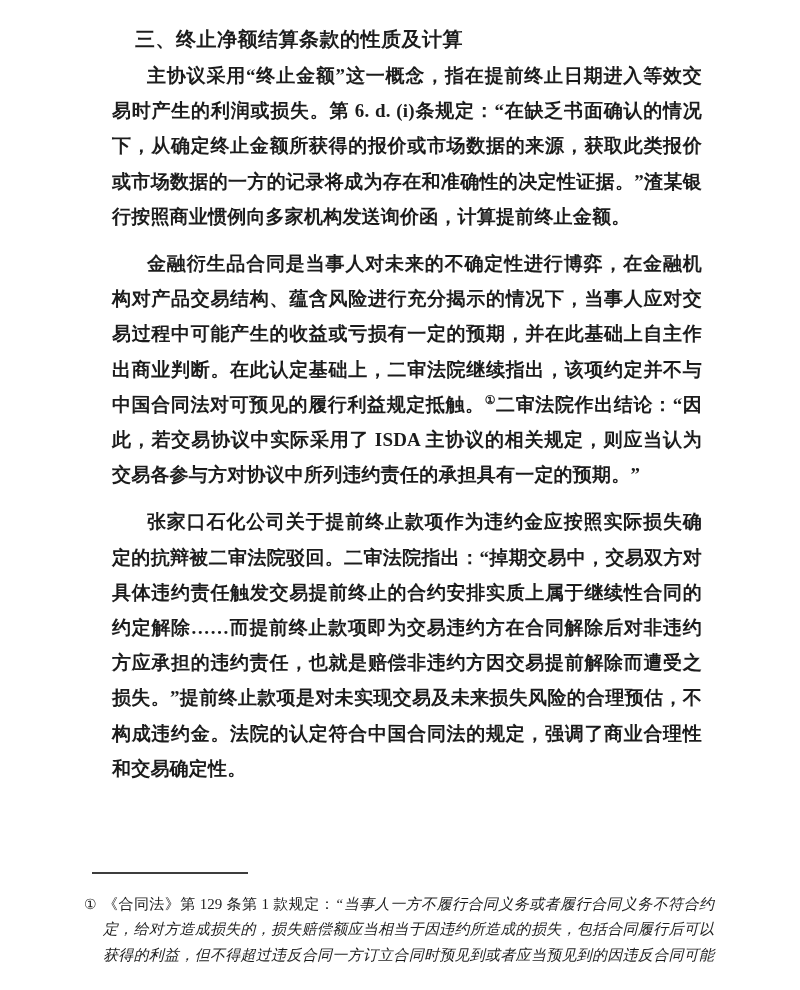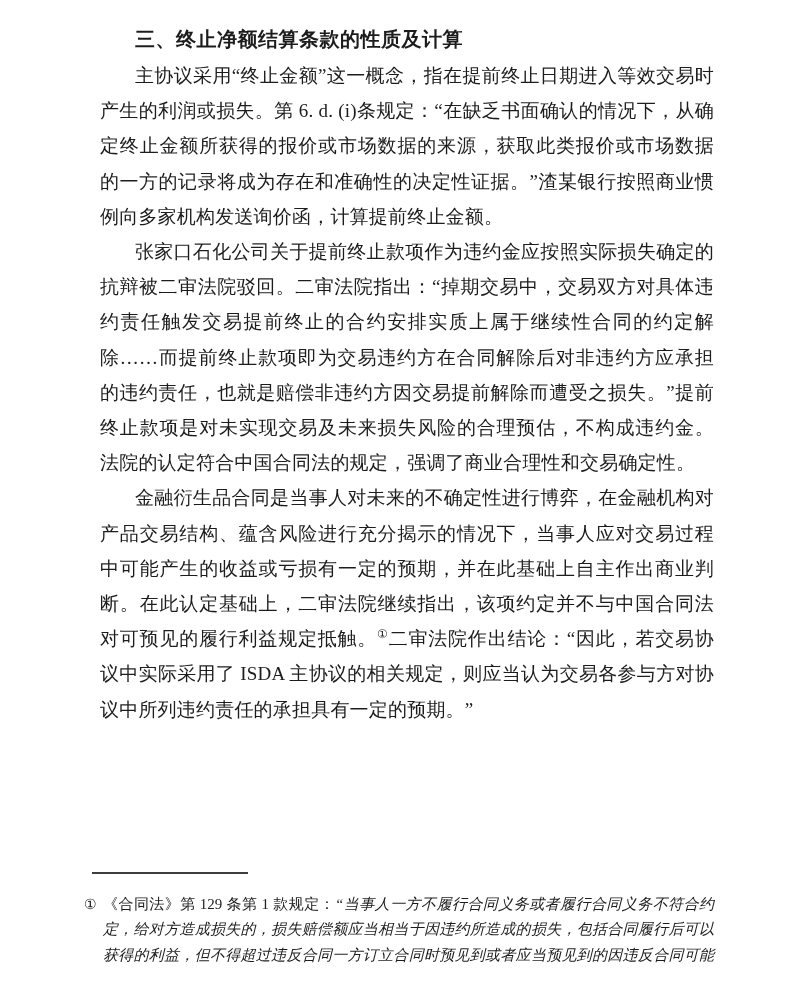--- a/index.html
+++ b/index.html
@@ -30,27 +30,28 @@
   .heading {
     font-family: "Liberation Sans", "DejaVu Sans", sans-serif;
     font-weight: bold;
     font-size: 20px;
     line-height: 26px;
     margin: 0;
     text-indent: 1.75em;
     letter-spacing: 0.5px;
   }
   .para {
-    margin: 0;
+    margin: 12px;
     font-size: 19px;
     line-height: 35.2px;
     text-align: justify;
     text-justify: inter-character;
     text-indent: 1.84em;
     letter-spacing: 0.2px;
+    font-weight: bold;
   }
   .para.first {
     margin-top: 6px;
   }
   .fn-ref {
     font-size: 12px;
     line-height: 0;
     vertical-align: super;
   }
   .footnote-area {
@@ -86,22 +87,22 @@
   .fn-quote {
   }
 </style>
 </head>
 <body>
 
 <div class="page">
   <main class="text-block">
     <h2 class="heading">三、终止净额结算条款的性质及计算</h2>
     <p class="para first">主协议采用“终止金额”这一概念，指在提前终止日期进入等效交易时产生的利润或损失。第 6. d. (i)条规定：“在缺乏书面确认的情况下，从确定终止金额所获得的报价或市场数据的来源，获取此类报价或市场数据的一方的记录将成为存在和准确性的决定性证据。”渣某银行按照商业惯例向多家机构发送询价函，计算提前终止金额。</p>
+    <p class="para"><span>金融衍生品合同是当事人对未来的不确定性进行博弈，在金融机构对产品交易结构、蕴含风险进行充分揭示的情况下，当事人应对交易过程中可能产生的收益或亏损有一定的预期，并在此基础上自主作出商业判断。在此认定基础上，二审法院继续指出，该项约定并不与中国合同法对可预见的履行利益规定抵触。</span><sup class="fn-ref">①</sup><span>二审法院作出结论：“因此，若交易协议中实际采用了 ISDA 主协议的相关规定，则应当认为交易各参与方对协议中所列违约责任的承担具有一定的预期。”</span></p>
     <p class="para">张家口石化公司关于提前终止款项作为违约金应按照实际损失确定的抗辩被二审法院驳回。二审法院指出：“掉期交易中，交易双方对具体违约责任触发交易提前终止的合约安排实质上属于继续性合同的约定解除……而提前终止款项即为交易违约方在合同解除后对非违约方应承担的违约责任，也就是赔偿非违约方因交易提前解除而遭受之损失。”提前终止款项是对未实现交易及未来损失风险的合理预估，不构成违约金。法院的认定符合中国合同法的规定，强调了商业合理性和交易确定性。</p>
-    <p class="para"><span>金融衍生品合同是当事人对未来的不确定性进行博弈，在金融机构对产品交易结构、蕴含风险进行充分揭示的情况下，当事人应对交易过程中可能产生的收益或亏损有一定的预期，并在此基础上自主作出商业判断。在此认定基础上，二审法院继续指出，该项约定并不与中国合同法对可预见的履行利益规定抵触。</span><sup class="fn-ref">①</sup><span>二审法院作出结论：“因此，若交易协议中实际采用了 ISDA 主协议的相关规定，则应当认为交易各参与方对协议中所列违约责任的承担具有一定的预期。”</span></p>
   </main>
 
   <footer class="footnote-area">
     <div class="fn-rule"></div>
     <div class="fn-row">
       <span class="fn-marker">①</span>
       <p class="fn-text"><span>《合同法》第 129 条第 1 款规定：</span><em class="fn-quote">“当事人一方不履行合同义务或者履行合同义务不符合约定，给对方造成损失的，损失赔偿额应当相当于因违约所造成的损失，包括合同履行后可以获得的利益，但不得超过违反合同一方订立合同时预见到或者应当预见到的因违反合同可能造成的损失。”</em><span> 该条款现为《民法典》第 657 条。</span></p>
     </div>
   </footer>
 </div>

